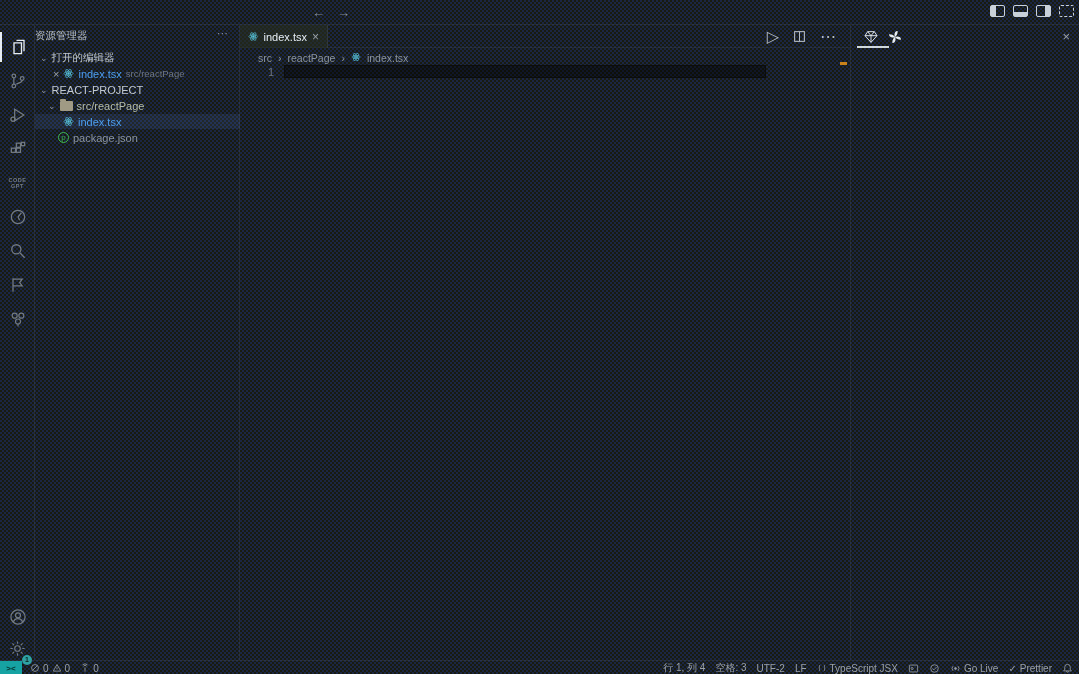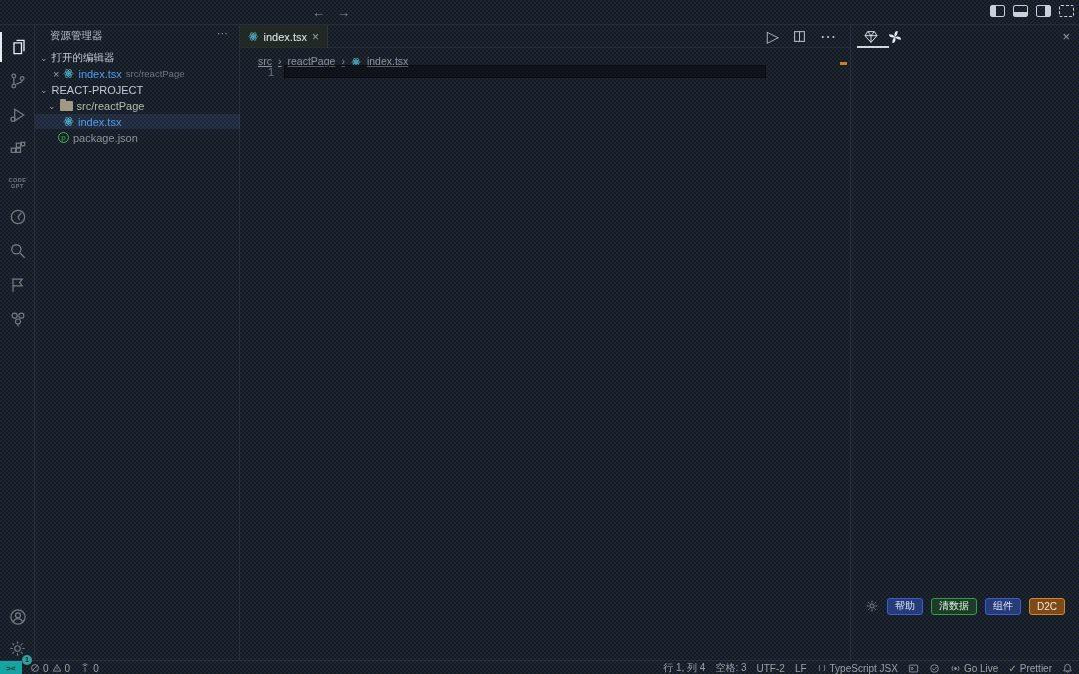--- a/index.html
+++ b/index.html
@@ -31,40 +31,40 @@
   .act-item { position:absolute; left:0; width:35px; height:30px; display:flex; align-items:center; justify-content:center; color:#737b83; }
   .act-item.active { color:#e6edf3; border-left:2px solid #e6edf3; }
   .codegpt { font-size:5.5px; font-weight:bold; letter-spacing:.5px; line-height:6px; text-align:center; }
   .badge { position:absolute; right:3px; bottom:-2px; width:10px; height:10px; border-radius:50%;
     background:#2ea3a3; color:#07251f; font-size:7px; line-height:10px; text-align:center; font-weight:bold; }
 
   
   .sidebar { position:absolute; left:35px; top:25px; width:205px; height:635px;
     border-right:1px solid rgba(90,100,120,.22); font-size:11px; color:#a9b1ba; }
   .sb-header { position:absolute; left:0; top:0; width:205px; height:22px; display:flex; align-items:center; }
-  .sb-title { margin-left:15px; font-size:10.5px; color:#b9c0c7; }
+  .sb-title { font-size:10.5px; color:#b9c0c7; }
   .sb-more { position:absolute; right:12px; top:2px; color:#8a9199; cursor:pointer; }
   .row { position:absolute; left:0; width:205px; height:15px; display:flex; align-items:center; gap:4px; white-space:nowrap; }
   .chev { color:#8a9199; font-size:9px; }
   .fname-blue { color:#4d9fef; }
   .fpath { color:#6e7681; font-size:9.5px; }
   .bold { font-weight:normal; color:#c3cad1; }
   .sel-row { background:rgba(100,140,220,.12); }
   .folder-ic { width:13px; height:10px; background:#a09a84; border-radius:1px; position:relative; }
   .folder-ic::before { content:""; position:absolute; left:0; top:-2px; width:6px; height:2px; background:#a09a84; border-radius:1px 1px 0 0; }
   .npm-ic { width:11px; height:11px; border:1px solid #3fb950; border-radius:50%; color:#3fb950; font-size:8px; line-height:9px; text-align:center; }
 
   
   .editor { position:absolute; left:240px; top:25px; width:610px; height:635px; }
   .tabbar { position:absolute; left:0; top:0; width:610px; height:23px; border-bottom:1px solid rgba(90,100,120,.2); }
   .tab { position:absolute; left:0; top:0; height:23px; width:88px; display:flex; align-items:center; gap:5px;
     padding:0 8px; background:rgba(40,46,34,.6); border-right:1px solid rgba(90,100,120,.25); color:#e6edf3; font-size:11px; }
   .tab .close { color:#9aa0a6; font-size:12px; }
   .ed-actions { position:absolute; right:14px; top:0; height:23px; display:flex; gap:14px; align-items:center; color:#b5bcc4; }
-  .breadcrumb { position:absolute; left:18px; top:27px; height:15px; display:flex; align-items:flex-end; gap:6px; font-size:10.5px; color:#8b949e;text-decoration:underline; }
+  .breadcrumb { position:absolute; left:18px; top:27px; height:15px; display:flex; align-items:flex-start; gap:6px; font-size:10.5px; color:#8b949e; }
   .gutter-line { position:absolute; left:14px; top:41px; width:20px; text-align:right; color:#6e7681; font-size:11px; }
   .curline { position:absolute; left:44px; top:40px; width:482px; height:13px;
     background:rgba(0,0,0,.4); border:1px solid rgba(10,10,10,.8); }
   .ovr-mark { position:absolute; left:600px; top:37px; width:7px; height:3px; background:#c8821a; }
 
   
   .rightpanel { position:absolute; left:850px; top:25px; width:229px; height:635px;
     border-left:1px solid rgba(90,100,120,.22); }
   .rp-tabs { position:absolute; left:0; top:0; width:229px; height:25px; }
   .rp-ico { position:absolute; top:4px; color:#e6edf3; }
@@ -270,30 +270,20 @@
     <div class="rp-tabs">
       <svg class="rp-ico" style="left:12px" width="16" height="16" viewBox="0 0 24 24" fill="none" stroke="#e6edf3" stroke-width="1.4">
           <path d="M7 4h10l4 6-9 10L3 10z M3 10h18 M7 4l5 6 5-6 M12 10v10"></path>
         </svg>
       <div class="rp-underline"></div>
       <svg class="rp-ico" style="left:36px" width="16" height="16" viewBox="0 0 24 24" fill="#e6edf3">
           <path d="M12 12c-2-5 0-9 4-9 0 4-1 7-4 9z M12 12c5-2 9 0 9 4-4 0-7-1-9-4z M12 12c2 5 0 9-4 9 0-4 1-7 4-9z M12 12c-5 2-9 0-9-4 4 0 7 1 9 4z"></path>
         </svg>
       <span class="rp-close">×</span>
     </div>
-    <div class="rp-buttons">
-      <svg class="rp-gear" width="14" height="14" viewBox="0 0 24 24" fill="none" stroke="#8b949e" stroke-width="1.6">
-          <circle cx="12" cy="12" r="3.5"></circle>
-          <path d="M12 3v3 M12 18v3 M3 12h3 M18 12h3 M5.6 5.6l2.1 2.1 M16.3 16.3l2.1 2.1 M18.4 5.6l-2.1 2.1 M7.7 16.3l-2.1 2.1"></path>
-        </svg>
-      <div class="btn btn-help">帮助</div>
-      <div class="btn btn-clear">清数据</div>
-      <div class="btn btn-comp">组件</div>
-      <div class="btn btn-d2c">D2C</div>
-    </div>
   </div>
 
   <div class="statusbar">
     <div class="remote">&gt;&lt;</div>
     <div class="sb-left">
       <span class="sb-item">
         <svg width="10" height="10" viewBox="0 0 16 16" fill="none" stroke="#9aa0a6" stroke-width="1.3">
             <circle cx="8" cy="8" r="5.5"></circle>
             <line x1="4.5" y1="11.5" x2="11.5" y2="4.5"></line>
           </svg>

